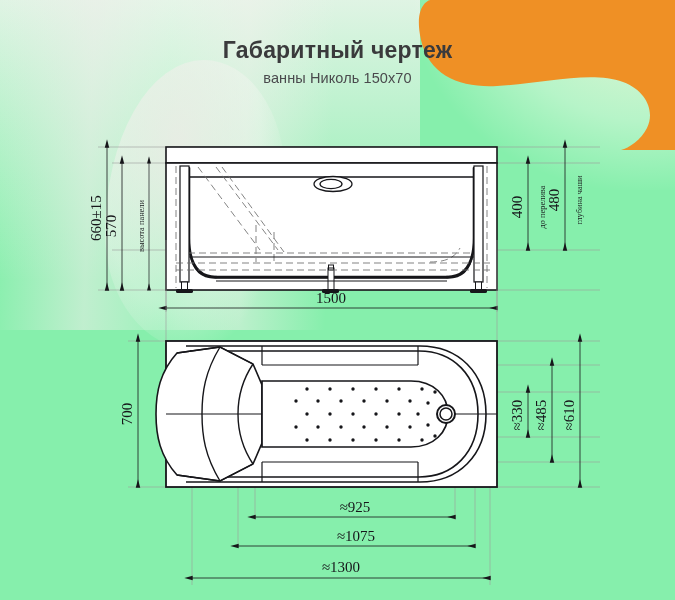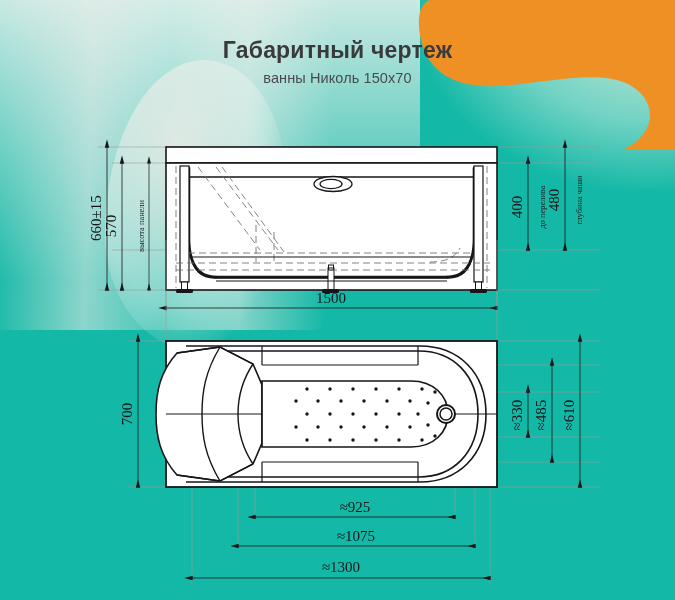--- a/index.html
+++ b/index.html
@@ -3,21 +3,21 @@
 <meta charset="utf-8">
 <style>
   html,body{margin:0;padding:0;}
   body{
     width:675px;height:600px;
     background:#ffffff;
     font-family:"Liberation Sans", sans-serif;
     overflow:hidden;
     position:relative;
   }
-  #root{position:relative;width:675px;height:600px;overflow:hidden;background:#14b8a6;}
+  #root{position:relative;width:675px;height:600px;overflow:hidden;background:#86efac;}
 
   
   .bg-layer{position:absolute;inset:0;pointer-events:none;}
   .bg-texture{
     position:absolute;left:0;top:0;width:420px;height:330px;
     background:
       linear-gradient(92deg, rgba(0,0,0,0) 0%, rgba(240,238,235,.55) 22%, rgba(252,251,248,.2) 40%, rgba(243,241,237,.5) 58%, rgba(255,255,255,0) 78%),
       linear-gradient(180deg, rgba(246,245,242,.8) 0%, rgba(255,255,255,0) 85%);
   }
   .bg-blob{

